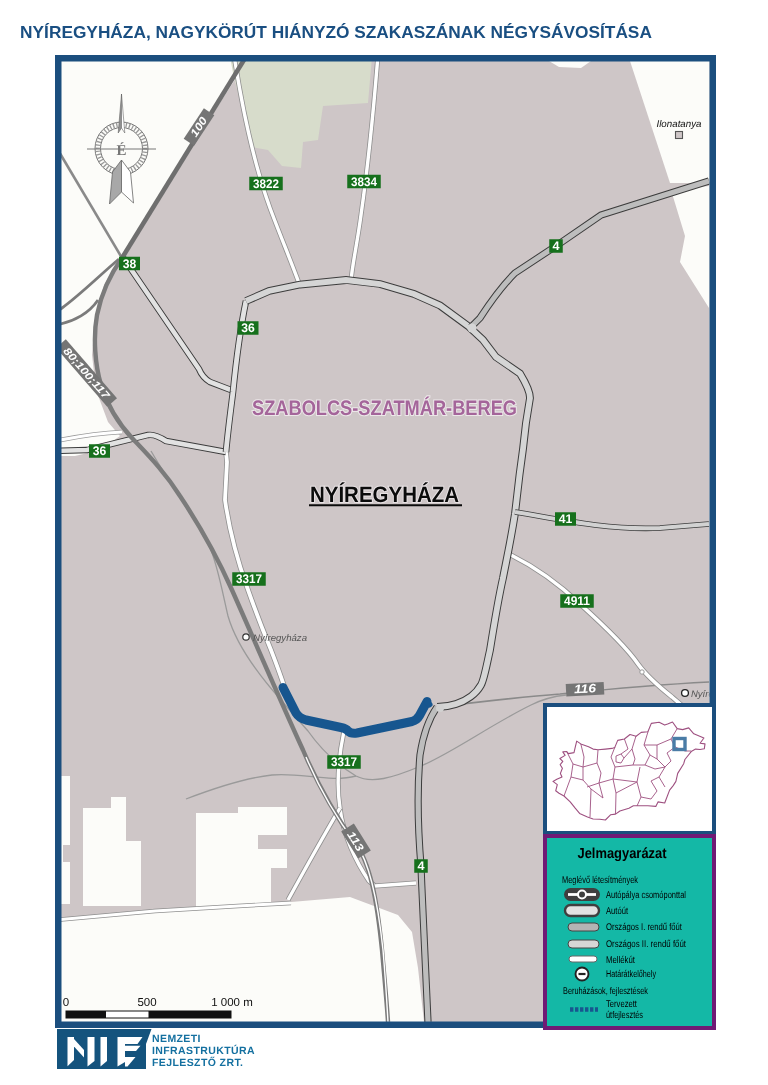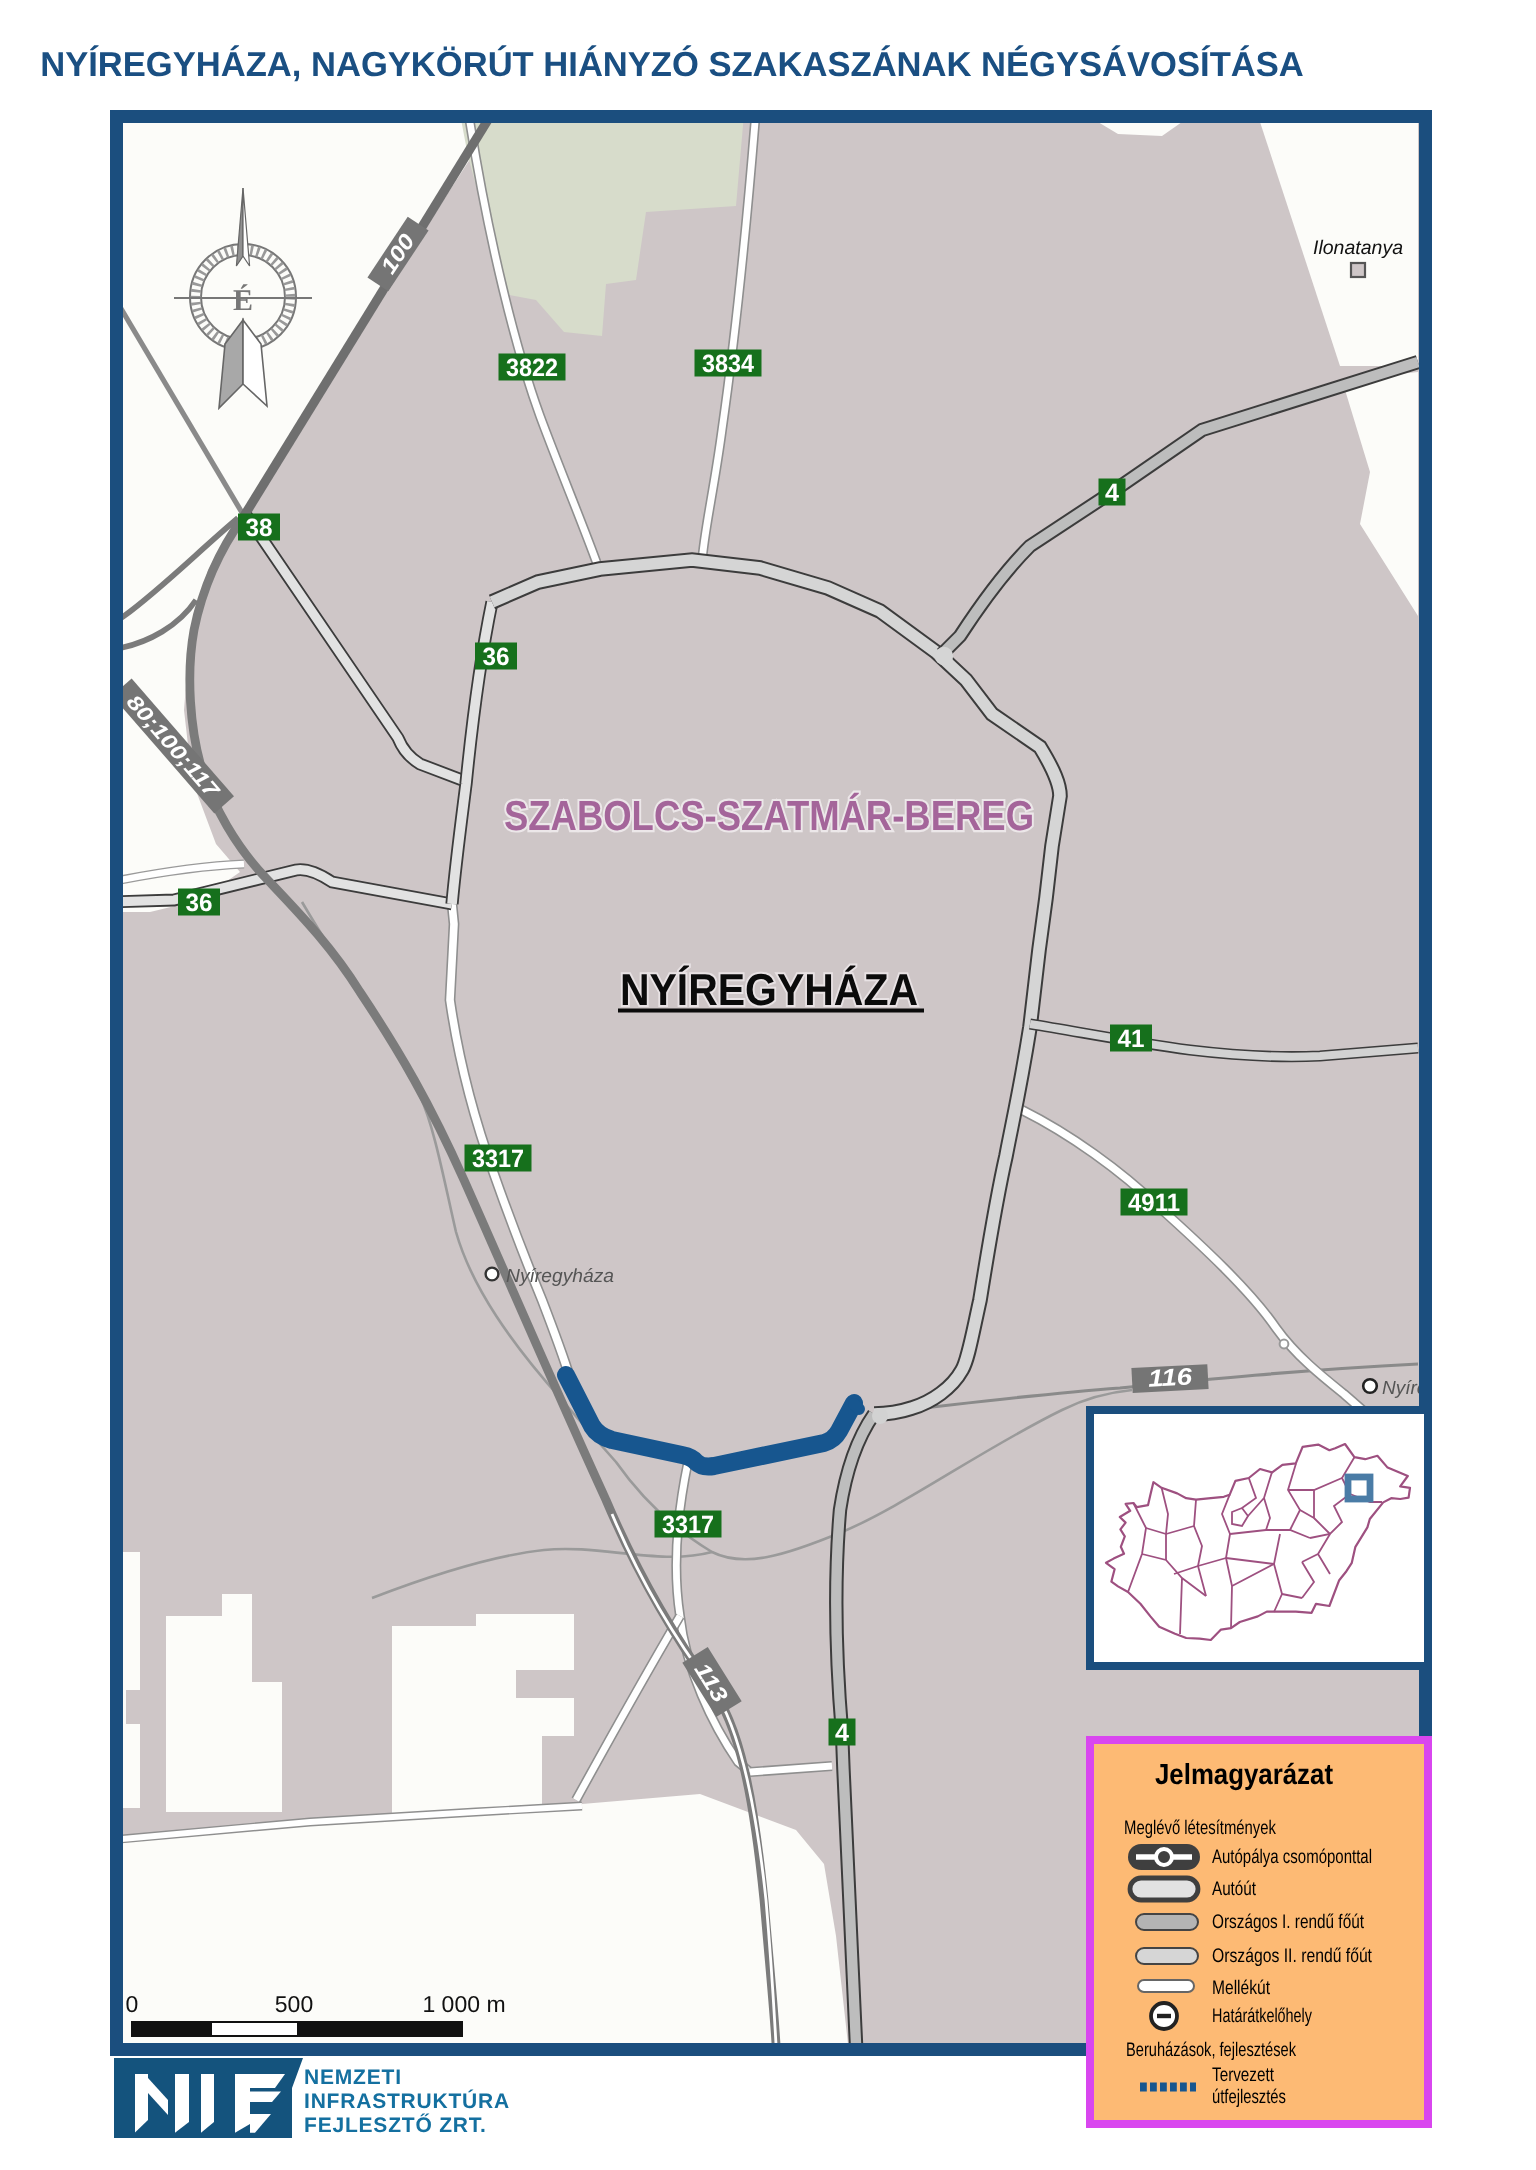--- a/index.html
+++ b/index.html
@@ -295,21 +295,21 @@
 <path d="M118,60 L112,70 L118,80 M112,70 L104,74"></path>
 <path d="M104,74 L110,84 L104,92 M93,60 L90,75 L94,90 L90,99"></path>
 <path d="M90,75 L69,86 M94,90 L104,92"></path>
 <path d="M68,60 L86,58 M66,72 L90,75"></path>
 </g>
 
 <rect x="127" y="31.5" width="11" height="11" fill="none" stroke="#4a7ca6" stroke-width="3.4"></rect>
 </svg>
 </div>
 
-<div class="abs" style="left:543px;top:868px;width:165px;height:188px;background:#fdba74;border:4px solid #d946ef;">
+<div class="abs" style="left:543px;top:834px;width:165px;height:188px;background:#14b8a6;border:4px solid #701a75;">
 <svg width="165" height="188" viewBox="0 0 165 188">
 
 <text x="75" y="20" text-anchor="middle" font-size="14.5" font-weight="bold" fill="#000" textLength="89" lengthAdjust="spacingAndGlyphs">Jelmagyarázat</text>
 
 <text x="15" y="45" font-size="9.8" fill="#000" textLength="76" lengthAdjust="spacingAndGlyphs">Meglévő létesítmények</text>
 
 <g>
         <rect x="17" y="50" width="36" height="13" rx="6.5" fill="#3f3f3f"></rect>
         <line x1="21" y1="56.5" x2="49" y2="56.5" stroke="#fff" stroke-width="2.8"></line>
         <circle cx="35" cy="56.5" r="4" fill="#3f3f3f" stroke="#fff" stroke-width="2"></circle>

